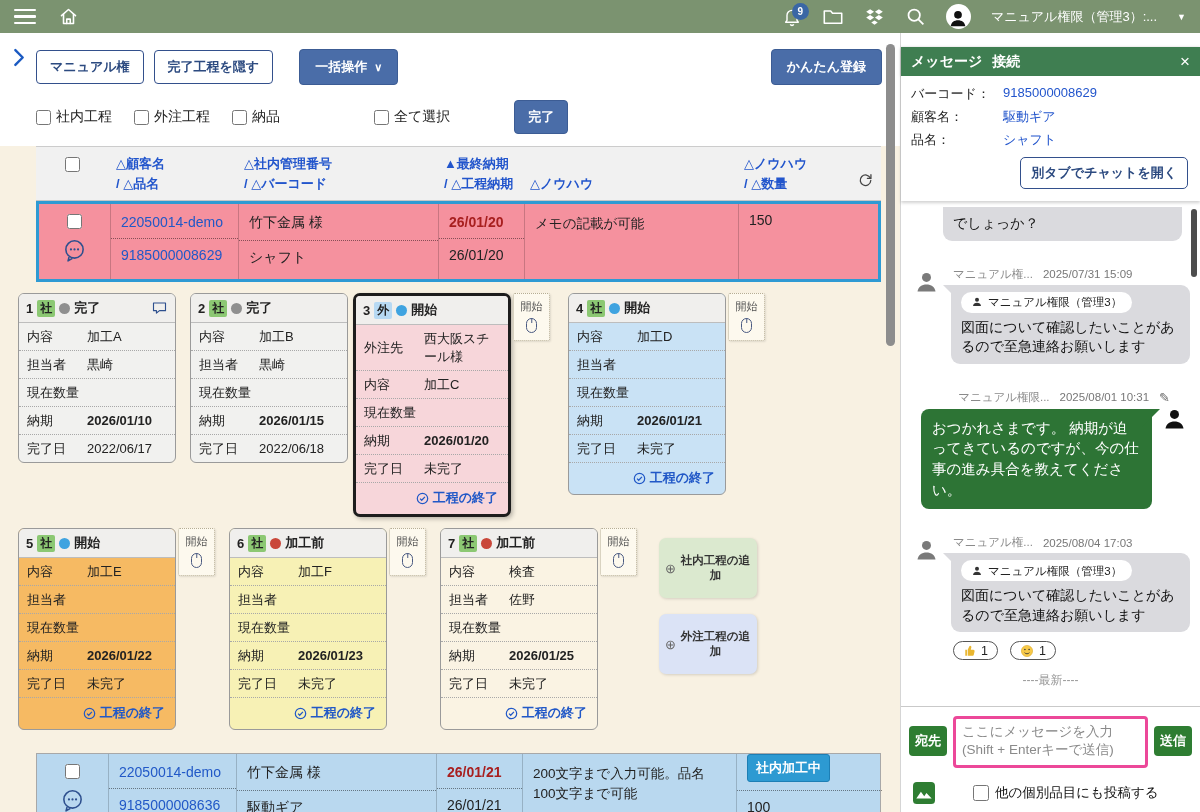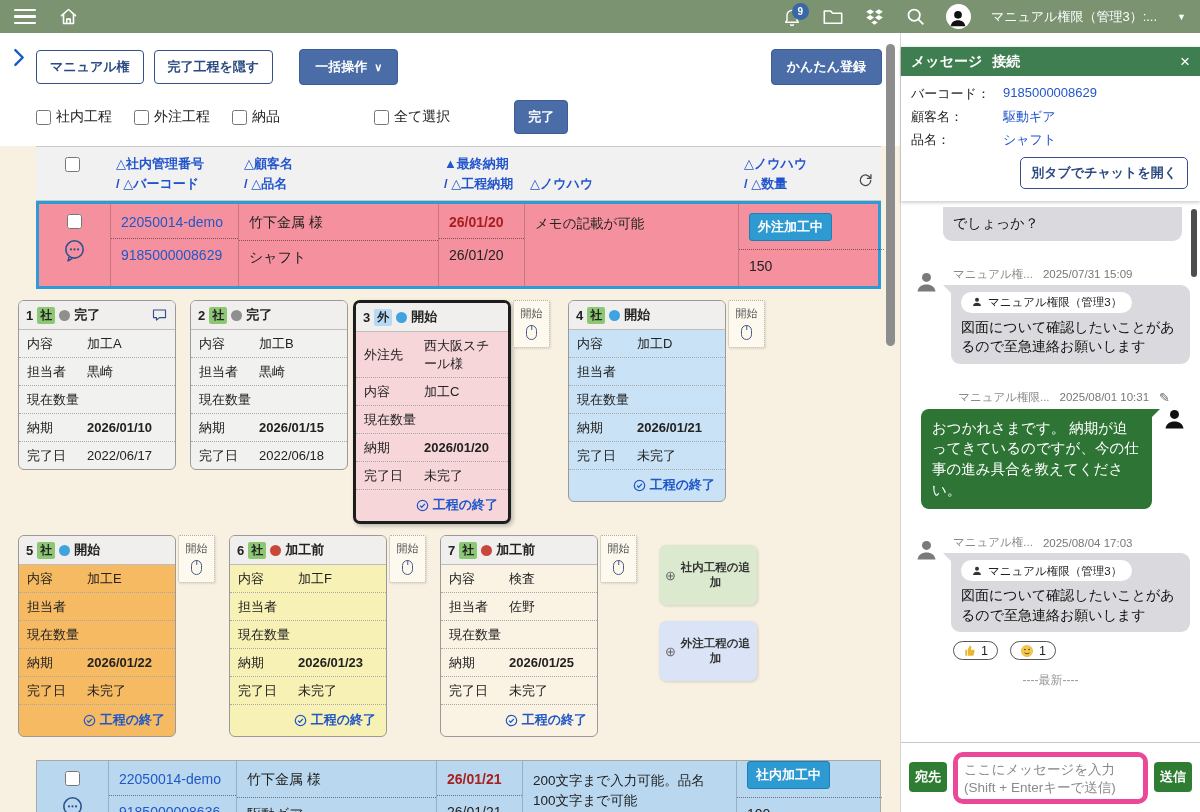--- a/index.html
+++ b/index.html
@@ -112,21 +112,21 @@
   .msg-r .av-r { position:absolute; right:2px; top:6px; }
   .bub-green { background:#2d7435; color:#fff; border-radius:8px; padding:9px 11px; font-size:14.5px; line-height:1.42; margin:4px 38px 0 10px; position:relative; }
   .bub-green::before { content:""; position:absolute; right:-8px; top:0; border:9px solid transparent; border-top-color:#2d7435; border-left-color:#2d7435; }
   .edit-ic { color:#666; font-size:13px; cursor:pointer; }
   .reacts { display:flex; gap:12px; margin:9px 0 0 42px; }
   .react { display:inline-flex; align-items:center; gap:5px; border:1.5px solid #555; border-radius:13px; padding:1.5px 9px; font-size:12.5px; color:#222; cursor:pointer; background:#fff; }
   .latest { text-align:center; color:#999; font-size:12px; margin-top:12px; }
   .chat-input { border-top:1px solid #c9c9c9; padding:9px 8px 8px; background:#fff; }
   .ci-row1 { display:flex; align-items:flex-start; gap:6px; }
   .gbtn { background:#2e7d32; color:#fff; border:none; border-radius:4px; font-size:13px; font-weight:bold; padding:6px 6px; cursor:pointer; margin-top:10px; }
-  .ci-ta { flex:1; height:52px; resize:none; border:5px solid #ec4899; border-radius:10px; font-size:13.5px; font-family:inherit; padding:4px 6px; color:#333; }
+  .ci-ta { flex:1; height:52px; resize:none; border:3px solid #ec4899; border-radius:4px; font-size:13.5px; font-family:inherit; padding:4px 6px; color:#333; }
   .ci-ta::placeholder { color:#8a8a8a; }
   .ci-row2 { display:flex; align-items:center; margin-top:14px; padding-left:4px; gap:10px; }
   .img-ic { display:flex; cursor:pointer; }
   .ci-row2 label { display:flex; align-items:center; gap:6px; font-size:13.5px; color:#111; margin-left:28px; }
   .ci-row2 input { width:16px; height:16px; }
 </style>
 </head>
 <body>
 
 <div class="stage">
@@ -220,26 +220,26 @@
         <button class="btn-solid btn-done">完了</button>
       </div>
     </div>
 
     <div class="tbl">
       <div class="thead">
         <div class="selcell">
             <input type="checkbox" style="">
           </div>
         <div class="th">
+            <div>△顧客名</div>
+            <div>/ △品名</div>
+          </div>
+        <div class="th">
             <div>△社内管理番号</div>
             <div>/ △バーコード</div>
-          </div>
-        <div class="th">
-            <div>△顧客名</div>
-            <div>/ △品名</div>
           </div>
         <div class="th">
             <div>▲最終納期</div>
             <div>/ △工程納期</div>
           </div>
         <div class="th" style="display:flex;align-items:flex-end;padding-bottom:6px;">
             <div>△ノウハウ</div>
           </div>
         <div class="th">
             <div>△ノウハウ</div>
@@ -273,21 +273,20 @@
         <div class="cell">
             <div class="l1">竹下金属 様</div>
             <div class="l2">シャフト</div>
           </div>
         <div class="cell">
             <div class="l1 red">26/01/20</div>
             <div class="l2">26/01/20</div>
           </div>
         <div class="cell know">メモの記載が可能</div>
         <div class="cell">
-            <div class="l1" style="padding-top:9px;"><span class="stat-badge">外注加工中</span></div>
             <div class="l2">150</div>
           </div>
       </div>
     </div>
 
     <div class="cards">
       <div class="crow">
         <div class="cunit">
           <div class="pc">
             <div class="ph">
@@ -710,16 +709,28 @@
       <div class="latest">----最新----</div>
     </div>
 
     <div class="chat-input">
       <div class="ci-row1">
         <button class="gbtn">宛先</button>
         <textarea class="ci-ta" placeholder="ここにメッセージを入力
 (Shift + Enterキーで送信)" style=""></textarea>
         <button class="gbtn">送信</button>
       </div>
+      <div class="ci-row2">
+        <span class="img-ic">
+          <svg width="22" height="22" viewBox="0 0 20 20">
+              <rect width="20" height="20" rx="3.5" fill="#2e7d32"></rect>
+              <path d="M3 15l4.2-6.2 3 4.1 2-2.9L17 15z" fill="#fff"></path>
+            </svg>
+        </span>
+        <label>
+          <input type="checkbox" style="">
+          <span>他の個別品目にも投稿する</span>
+        </label>
+      </div>
     </div>
   </div>
 
 </div>
 
 </body></html>

